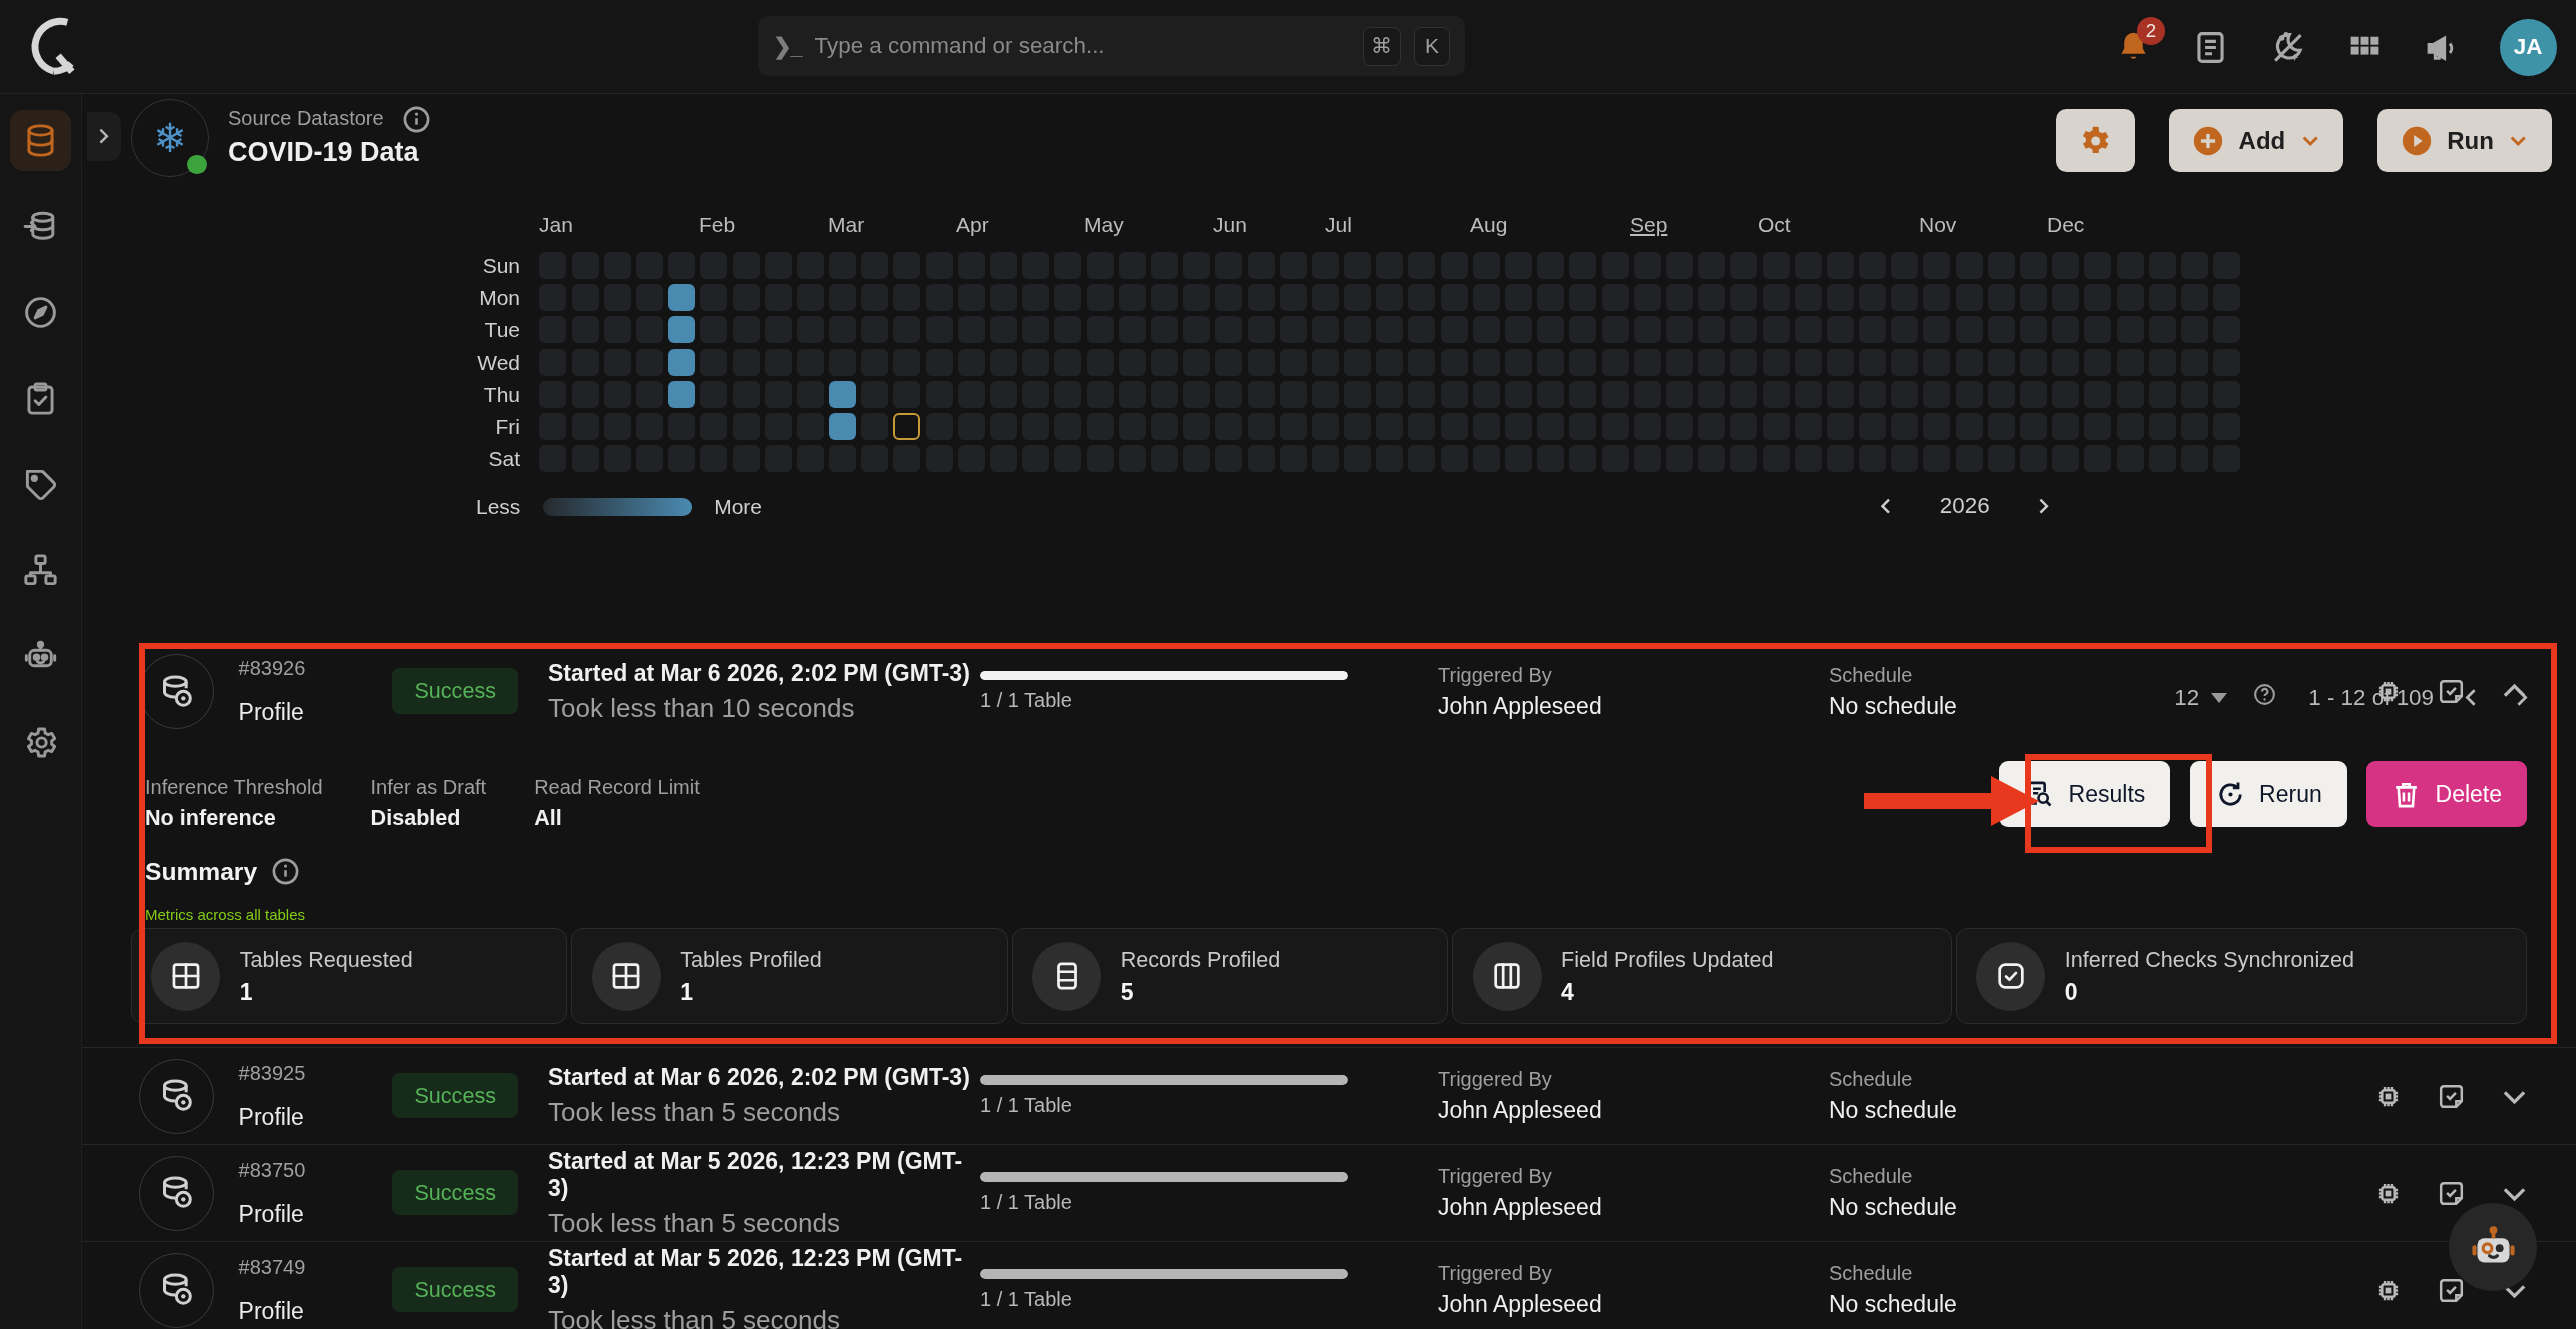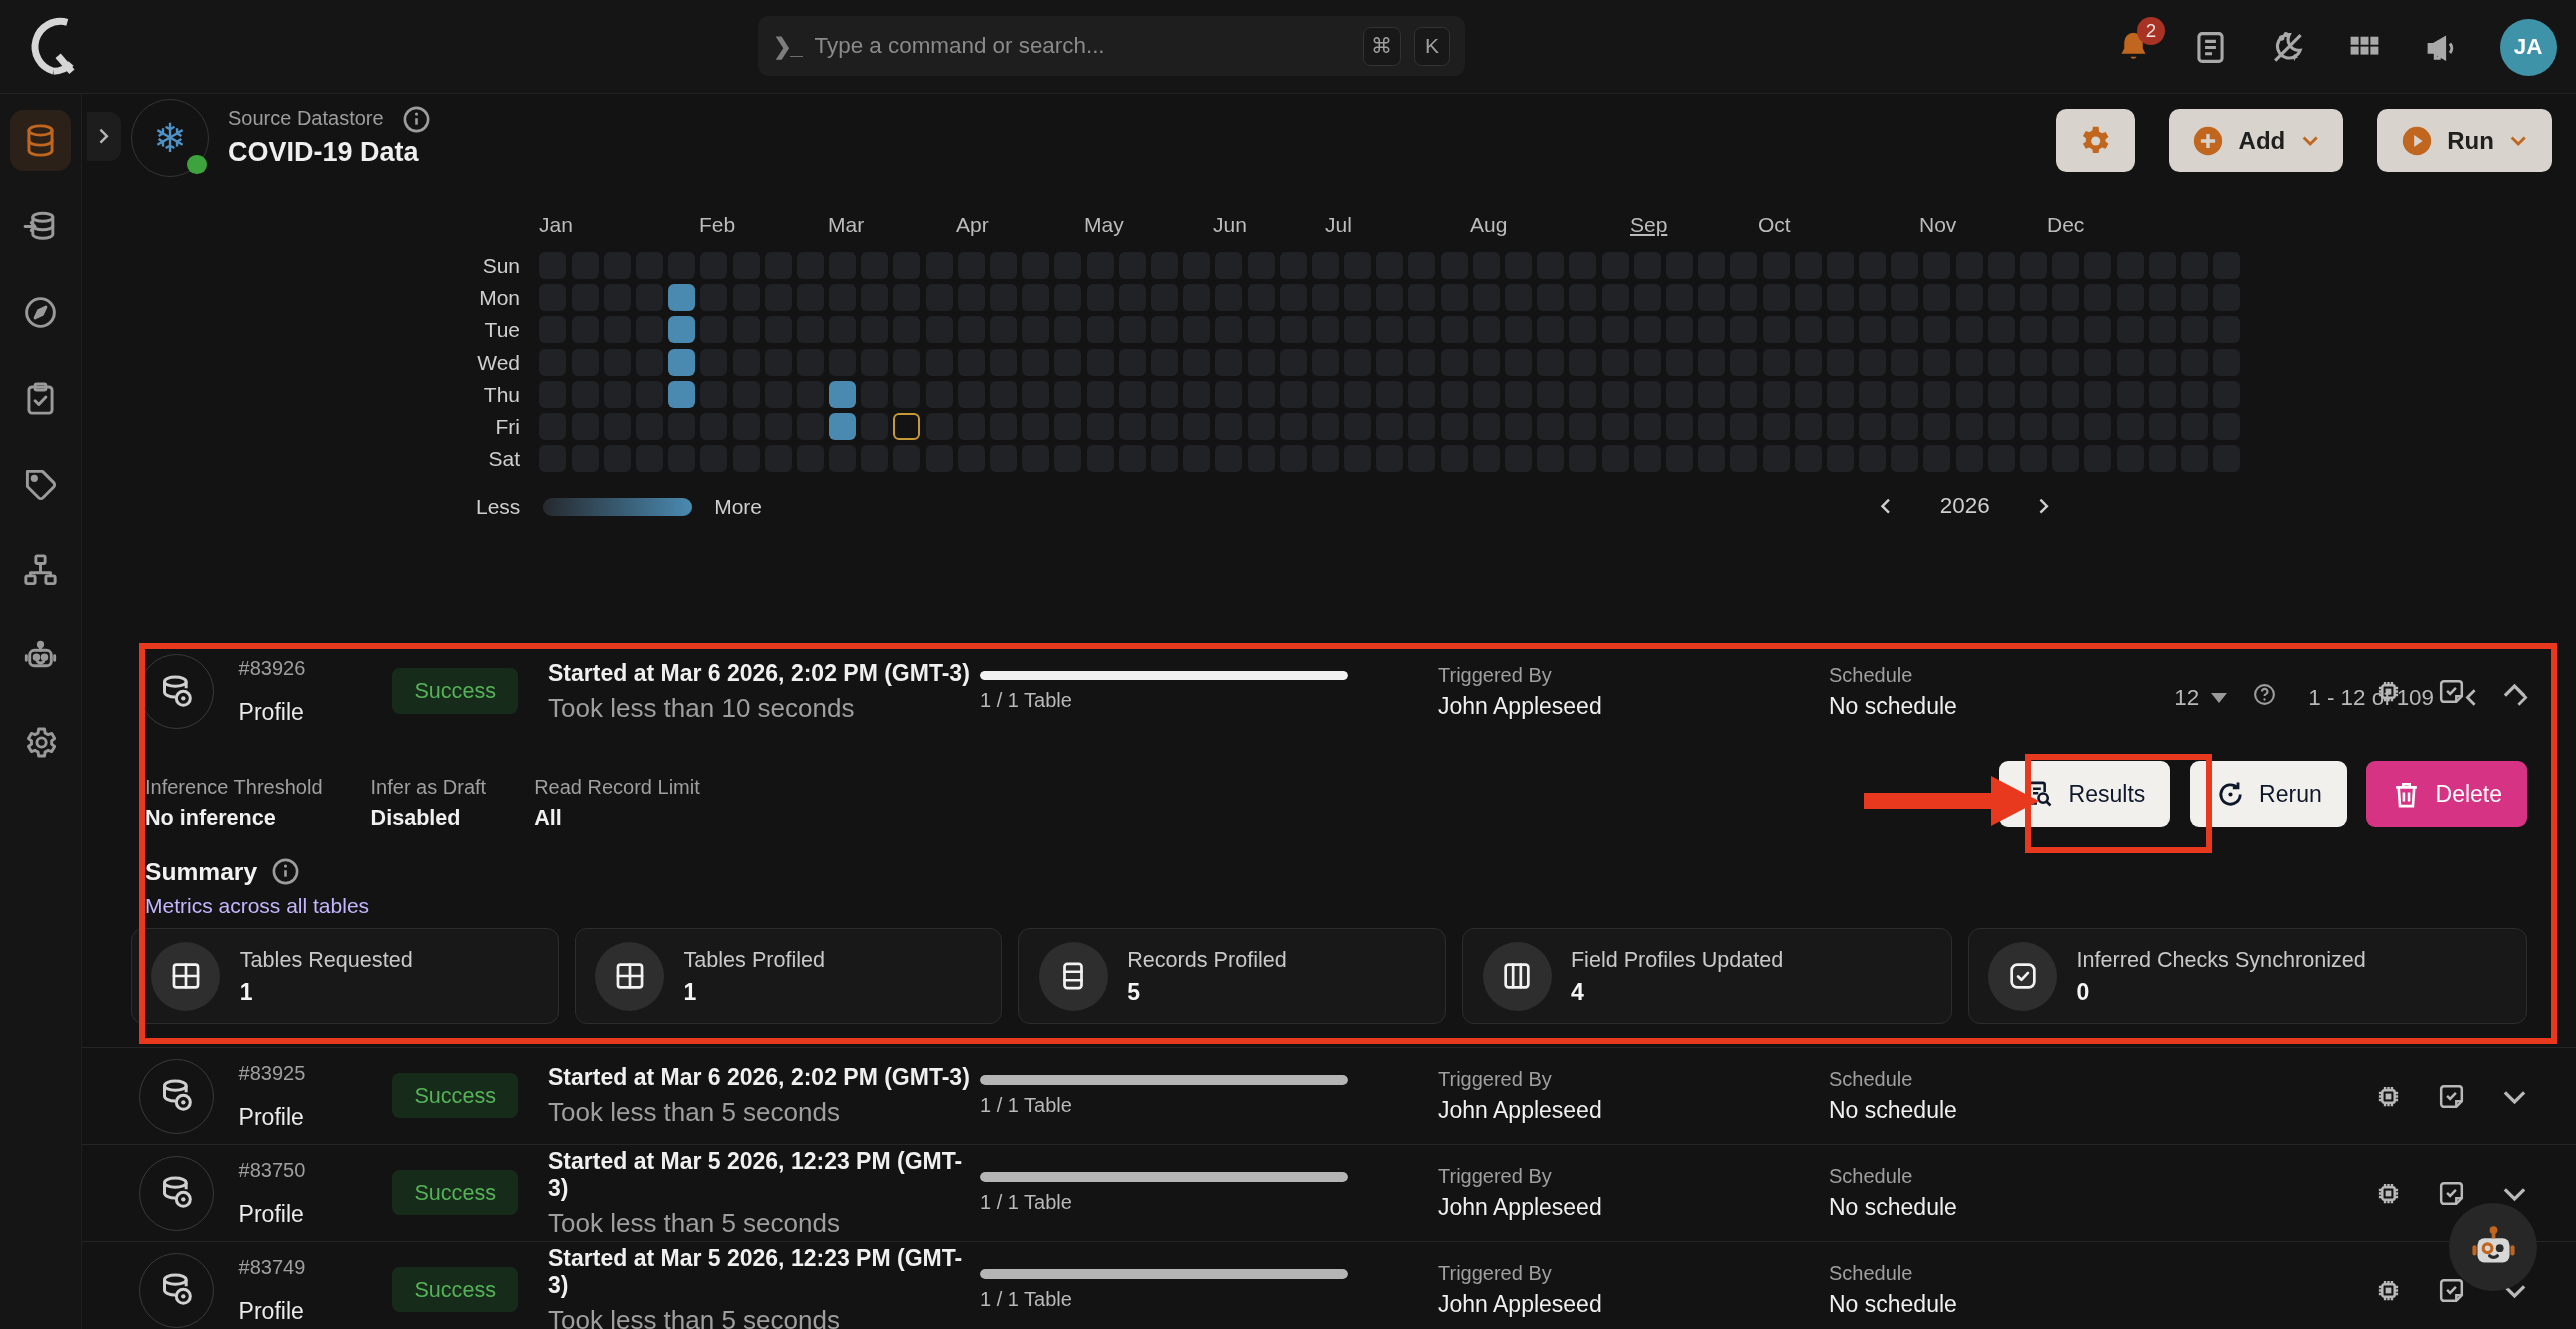--- a/index.html
+++ b/index.html
@@ -114,22 +114,22 @@
   .expanded-panel { position:relative; height:307px; padding:0 49px 0 63px; }
   .exp-params { position:absolute; left:63px; top:36px; display:flex; gap:48px; }
   .exp-buttons { position:absolute; right:49px; top:21px; display:flex; gap:19.4px; }
   .ebtn { height:66px; border:none; border-radius:9px; display:flex; align-items:center; gap:13.4px;
     padding:0 25px; font-size:23px; font-family:"Liberation Sans", sans-serif; cursor:pointer; }
   .ebtn svg { width:31px; height:31px; }
   .ebtn.light { background:#f2f0ec; color:#0f172a; }
   .ebtn.danger { background:var(--delete_pink); color:#fff; }
   .summary-head { position:absolute; left:63px; top:116px; display:flex; align-items:center; gap:13.4px; }
   .summary-title { font-size:24.6px; font-weight:bold; color:#f2f2f2; }
-  .summary-sub { position:absolute; left:63px; top:154px; font-size:21px; color:#c4b5fd; }
-  .cards { position:absolute; left:49px; right:49px; top:188px; display:flex; gap:16px; }
+  .summary-sub { position:absolute; left:63px; top:166px; font-size:15px; color:#84cc16; }
+  .cards { position:absolute; left:49px; right:49px; top:188px; display:flex; gap:4px; }
   .card { flex:1 1 0; height:96px; background:#181818; border:1.5px solid #2d2d2d; border-radius:12px;
     display:flex; align-items:center; padding:0 19.4px; gap:19.4px; }
   .card:nth-child(4) { flex-grow:1.16; }
   .card:nth-child(5) { flex-grow:1.34; }
   .card-ic { width:69px; height:69px; border-radius:50%; background:#2e2e2e; color:#f2f2f2;
     display:flex; align-items:center; justify-content:center; flex:none; }
   .card-ic svg { width:34px; height:34px; }
   .card-label { font-size:21.6px; color:#c9c9c9; }
   .card-value { font-size:23px; font-weight:bold; color:#f5f5f5; margin-top:6px; }
 

